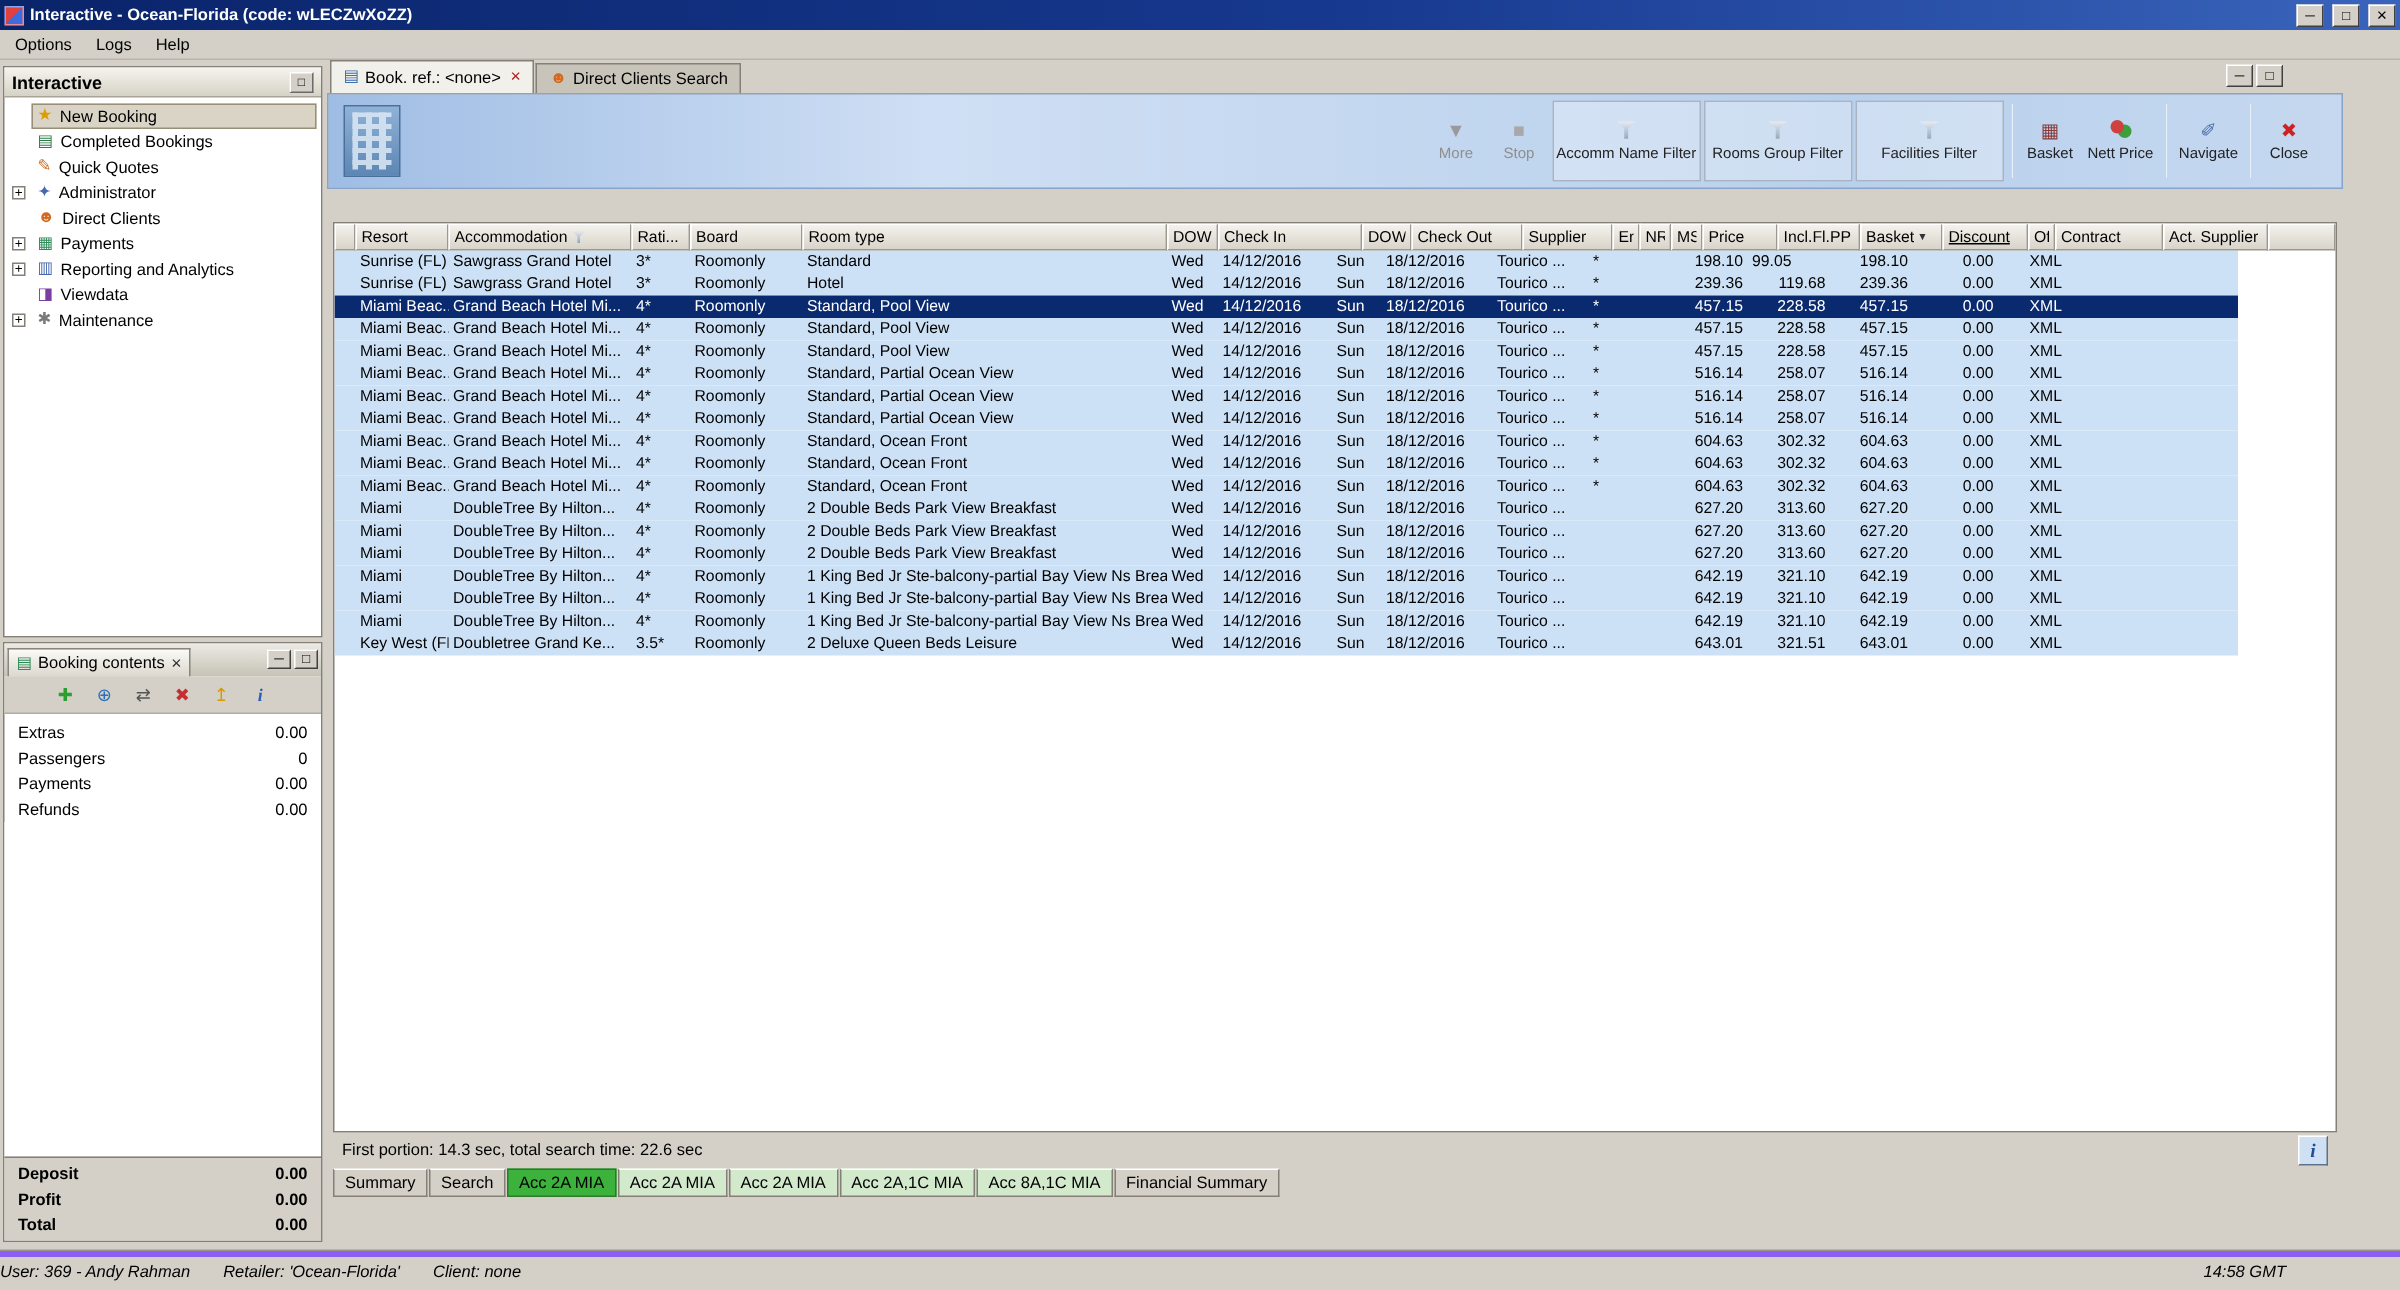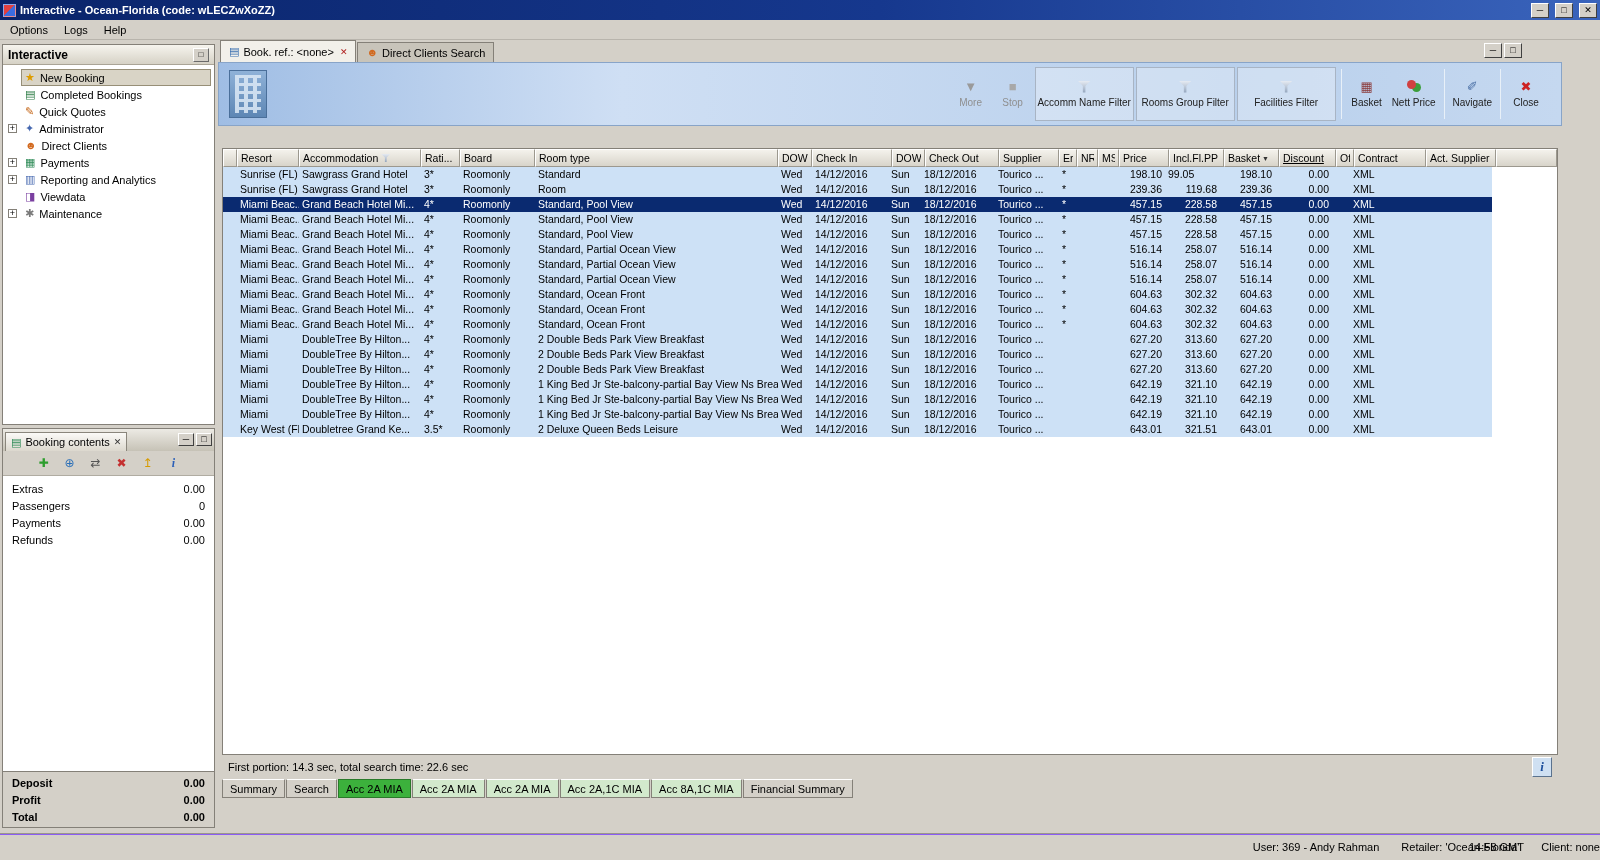--- a/index.html
+++ b/index.html
@@ -81,21 +81,21 @@
 .grow.sel{background:#0a2a70;color:#fff;}
 .gcell{height:15px;line-height:15px;padding:0 3px;white-space:nowrap;overflow:hidden;flex:none;}
 
 .statusline{position:absolute;left:0;top:715px;width:100%;height:24px;display:flex;align-items:center;padding:0 10px;}
 .ibtn{margin-left:auto;width:20px;height:20px;background:#cfe0f2;border:1px solid;border-color:#fff #5a728e #5a728e #fff;display:flex;align-items:center;justify-content:center;font-family:"Liberation Serif",serif;font-style:italic;font-weight:bold;color:#1c4e9c;font-size:13px;}
 .bottom-tabs{position:absolute;left:4px;top:739px;display:flex;height:20px;}
 .btab{height:19px;display:flex;align-items:center;padding:0 7px;background:#d4d0c8;border:1px solid #848078;border-top:1px solid #fff;margin-right:1px;white-space:nowrap;}
 .btab.active{background:#3cb13c;border-color:#2a7a2a;}
 .btab.acc{background:#d2e9cc;}
 
-.statusbar{position:absolute;left:0;top:834px;width:1600px;height:24px;background:#d4d0c8;border-top:1px solid #8b5cf6;box-shadow:0 -1px 0 #9a968c;display:flex;align-items:center;justify-content:flex-end;gap:22px;}
+.statusbar{position:absolute;left:0;top:834px;width:1600px;height:24px;background:#d4d0c8;border-top:4px solid #8b5cf6;box-shadow:0 -1px 0 #9a968c;display:flex;align-items:center;justify-content:flex-start;gap:22px;font-style:italic;}
 .statusbar .time{position:absolute;right:76px;}
 </style>
 </head>
 <body>
 
 <div class="titlebar">
   <div class="appicon"></div>
   <div class="title">Interactive - Ocean-Florida (code: wLECZwXoZZ)</div>
   <div class="winbtn">─</div>
   <div class="winbtn">□</div>
@@ -325,21 +325,21 @@
         </div>
         <div class="hcell" style="width: 75px;">
           <span class="hlabel">Board</span>
         </div>
         <div class="hcell" style="width: 243px;">
           <span class="hlabel">Room type</span>
         </div>
         <div class="hcell" style="width: 34px;">
           <span class="hlabel">DOW</span>
         </div>
-        <div class="hcell" style="width: 80px; align-items: center;">
+        <div class="hcell" style="width: 96px; align-items: center;">
           <span class="hlabel">Check In</span>
         </div>
         <div class="hcell" style="width: 33px;">
           <span class="hlabel">DOW</span>
         </div>
         <div class="hcell" style="width: 74px;">
           <span class="hlabel">Check Out</span>
         </div>
         <div class="hcell" style="width: 60px;">
           <span class="hlabel">Supplier</span>
@@ -400,21 +400,21 @@
           <div class="gcell" style="width: 18px;"></div>
           <div class="gcell" style="width: 72px;">XML</div>
           <div class="gcell" style="width: 70px;"></div>
         </div>
         <div class="grow">
           <div class="gcell" style="width: 14px;"></div>
           <div class="gcell" style="width: 62px;">Sunrise (FL)</div>
           <div class="gcell" style="width: 122px;">Sawgrass Grand Hotel</div>
           <div class="gcell" style="width: 39px;">3*</div>
           <div class="gcell" style="width: 75px;">Roomonly</div>
-          <div class="gcell" style="width: 243px;">Room</div>
+          <div class="gcell" style="width: 243px;">Hotel</div>
           <div class="gcell" style="width: 34px;">Wed</div>
           <div class="gcell" style="width: 76px;">14/12/2016</div>
           <div class="gcell" style="width: 33px;">Sun</div>
           <div class="gcell" style="width: 74px;">18/12/2016</div>
           <div class="gcell" style="width: 60px;">Tourico ...</div>
           <div class="gcell" style="width: 18px; text-align: center;">*</div>
           <div class="gcell" style="width: 21px; text-align: center;"></div>
           <div class="gcell" style="width: 21px; text-align: center;"></div>
           <div class="gcell" style="width: 50px; text-align: right;">239.36</div>
           <div class="gcell" style="width: 55px; text-align: right;">119.68</div>

